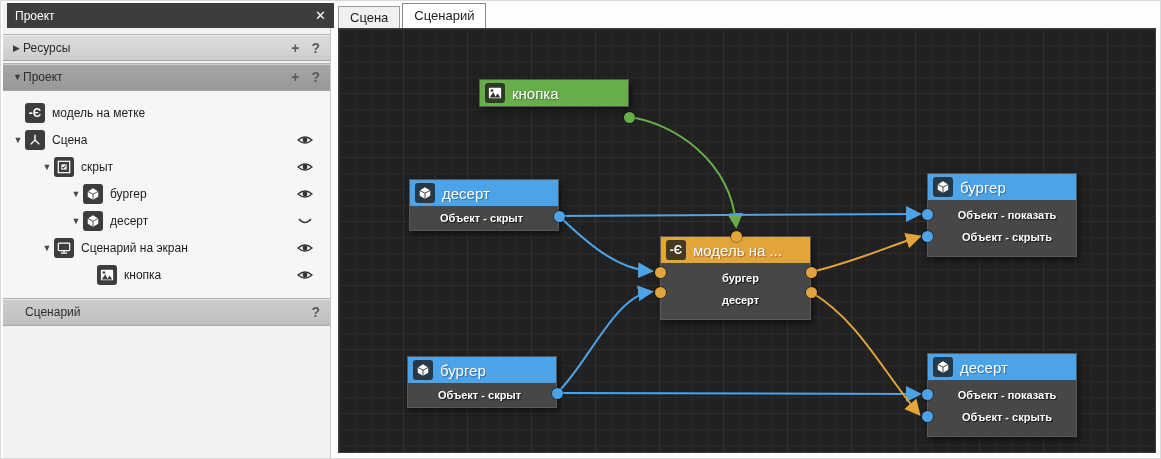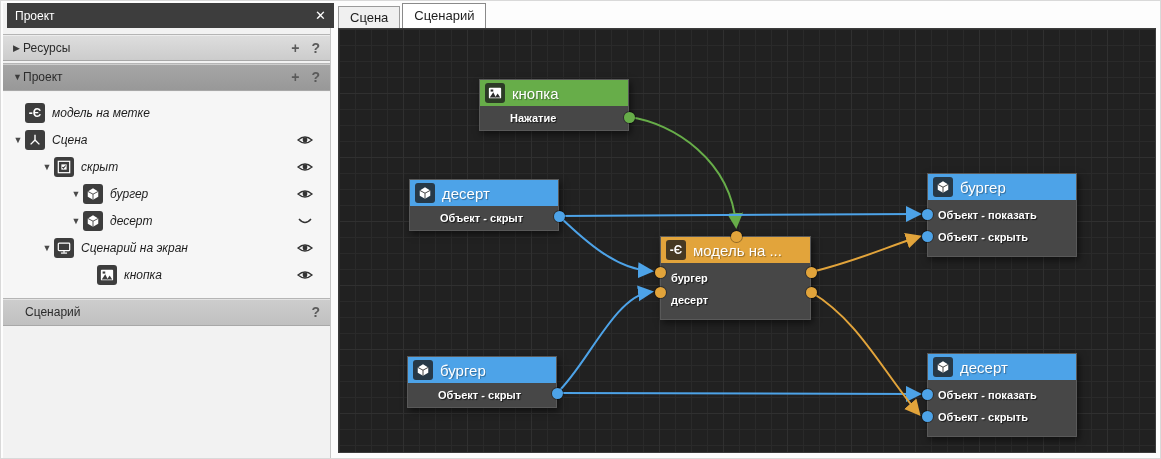--- a/index.html
+++ b/index.html
@@ -14,21 +14,21 @@
   #section-resources { top:31px; height:27px; background:linear-gradient(#dedede,#cccccc); }
   #section-objects  { top:60px; height:28px; background:linear-gradient(#a6a6a6,#989898); }
   #section-scenario { top:295px; height:28px; background:linear-gradient(#cdcdcd,#c0c0c0); }
   .section-label { }
   .section-actions { margin-left:auto; display:flex; gap:12px; color:#5a5a5a; font-size:14px; font-weight:bold; }
   .tri { font-size:9px; color:#3c3c3c; width:10px; }
   #tree-area { position:absolute; left:0; top:89px; width:100%; height:206px; background:#f6f6f6; }
   .tree-row { position:absolute; height:27px; width:100%; display:flex; align-items:center; font-size:12px; color:#1d1d1d; }
   .t-exp { width:14px; font-size:9px; color:#4a4a4a; text-align:center; flex:none; }
   .ticon { width:20px; height:20px; background:#3d3d3d; border-radius:3px; display:flex; align-items:center; justify-content:center; margin-right:7px; flex:none; color:#fff; }
-  .tlabel { white-space:nowrap;font-style:italic; }
+  .tlabel { white-space:nowrap; }
   .eye-slot { position:absolute; right:16px; width:18px; height:18px; display:flex; align-items:center; justify-content:center; }
 
   
   #tabbar { position:absolute; left:337px; top:2px; height:25px; display:flex; align-items:flex-end; }
   .tab { font-size:13px; color:#1d1d1d; padding:3px 11px 4px; background:#f0f0f0; border:1px solid #9b9b9b; border-bottom:none; margin-right:2px; height:22px; display:flex; align-items:center; }
   .tab.active { background:#fff; height:25px; border-color:#8a8a8a; }
 
   
   #canvas { position:absolute; left:337px; top:27px; width:818px; height:425px; background-color:#212121; border:1px solid #3c3c3c;
     background-image:
@@ -37,21 +37,21 @@
       linear-gradient(#2a2a2a 1px, transparent 1px),
       linear-gradient(90deg, #2a2a2a 1px, transparent 1px);
     background-size:64px 64px, 64px 64px, 16px 16px, 16px 16px; }
   #edges { position:absolute; left:0; top:0; width:818px; height:425px; z-index:2; }
   .node { position:absolute; width:150px; background:#474747; border:1px solid #595959; box-shadow:2px 3px 7px rgba(0,0,0,.55); z-index:1; }
   .node-header { height:26px; display:flex; align-items:center; gap:7px; padding:0 5px; }
   .hicon { width:20px; height:20px; background:rgba(30,30,30,.8); border-radius:3px; display:flex; align-items:center; justify-content:center; color:#fff; flex:none; }
   .node-title { color:#fff; font-size:15px; white-space:nowrap; overflow:hidden; text-shadow:1px 1px 1px rgba(0,0,0,.35); }
   .node-row { position:relative; color:#fff; font-size:11px; font-weight:bold; text-shadow:1px 1px 1px rgba(0,0,0,.7); display:flex; align-items:center; }
   .row-solo { height:24px; padding-left:30px; }
-  .row-left { height:22px; padding-left:10px; }
+  .row-left { height:22px; padding-left:10px;justify-content:center; }
   .rows-pad { padding:4px 0 8px; }
   .port { position:absolute; width:11px; height:11px; border-radius:50%; z-index:3; box-shadow:0 0 0 1px rgba(0,0,0,.35); }
 </style>
 </head>
 <body>
 
 <div id="app">
 
   <div id="left-panel">
     <div id="panel-titlebar">
@@ -243,23 +243,20 @@
         <span class="hicon">
           <svg width="14" height="14" viewBox="0 0 16 16">
               <rect x="1" y="2" width="14" height="12" rx="1" fill="#fff"></rect>
               <polygon points="2,13 6,7 9,13" fill="#2c2c2c"></polygon>
               <polygon points="8,13 11,8.5 14,13" fill="#2c2c2c"></polygon>
               <rect x="3" y="4" width="3" height="2.4" fill="#2c2c2c"></rect>
             </svg>
         </span>
         <span class="node-title">кнопка</span>
       </div>
-      <div class="node-row row-solo">
-        <span>Нажатие</span>
-      </div>
     </div>
 
     <div class="node" style="left:70px; top:150px;">
       <div class="node-header" style="background:#4da3e8;">
         <span class="hicon">
           <svg width="14" height="14" viewBox="0 0 16 16">
               <polygon points="8,1.5 14,5 14,11 8,14.5 2,11 2,5" fill="#fff"></polygon>
               <g stroke="#2c2c2c" stroke-width="1">
                 <line x1="2" y1="5" x2="8" y2="8.2"></line>
                 <line x1="14" y1="5" x2="8" y2="8.2"></line>

